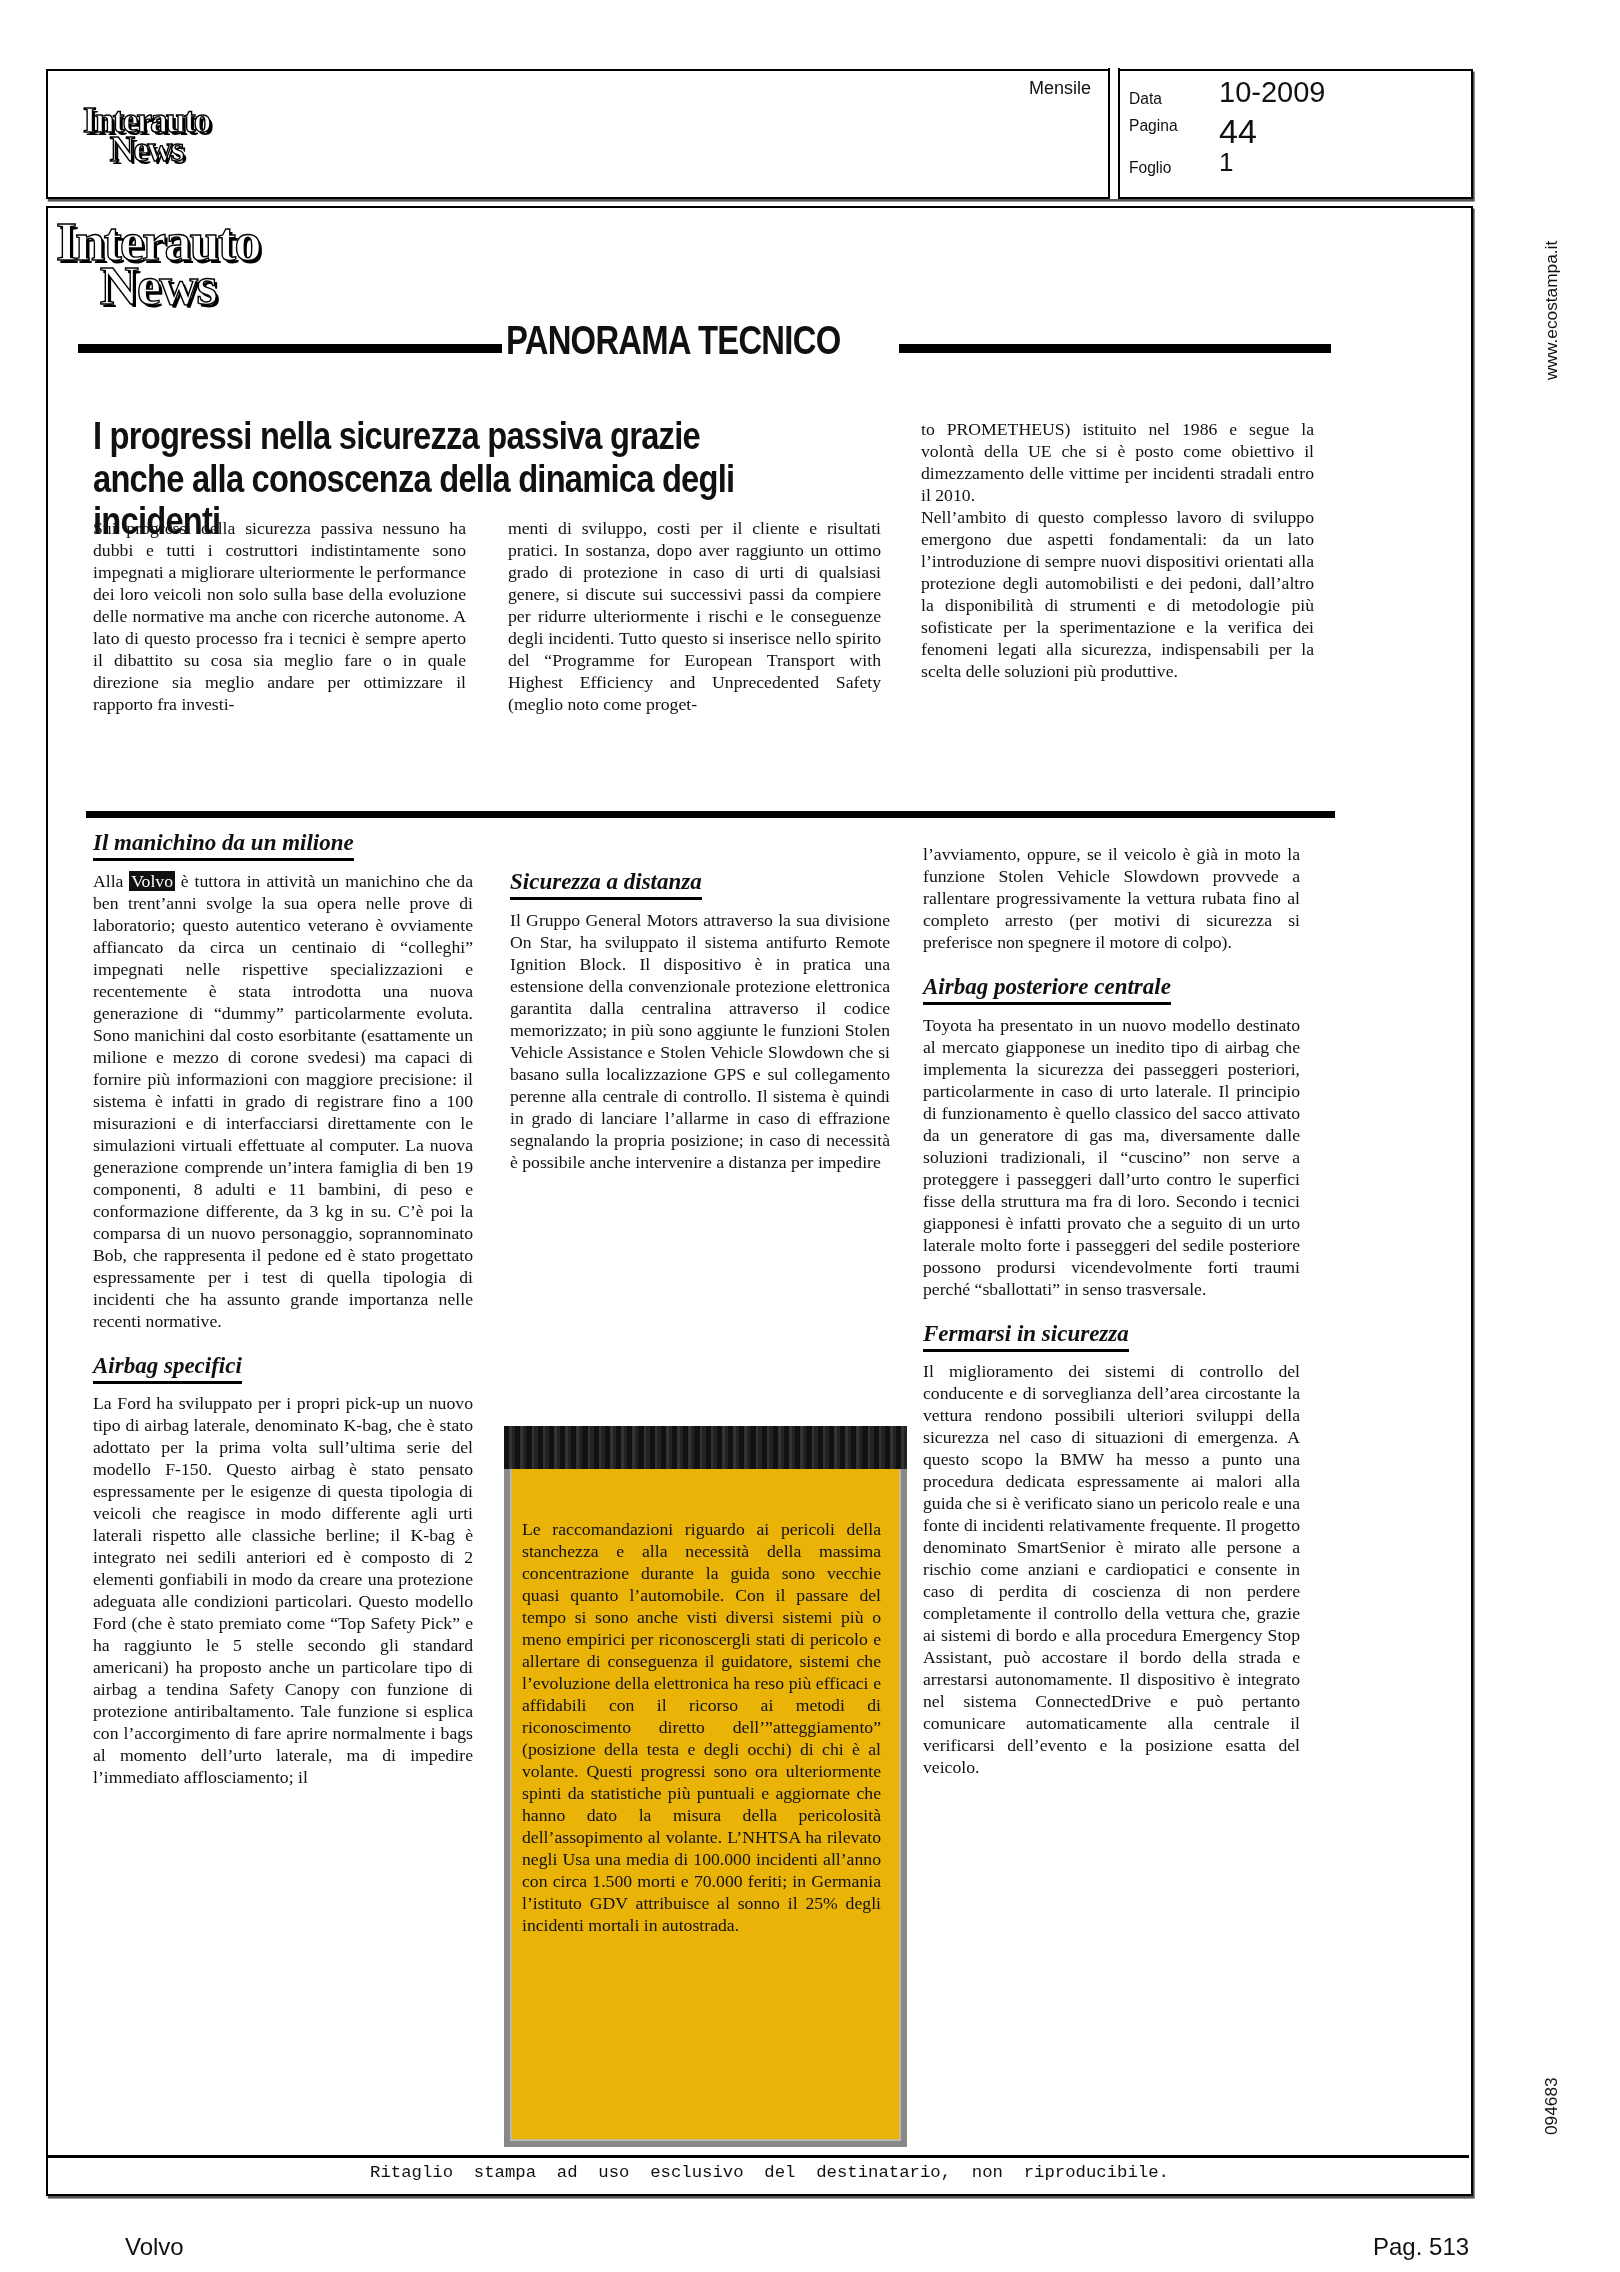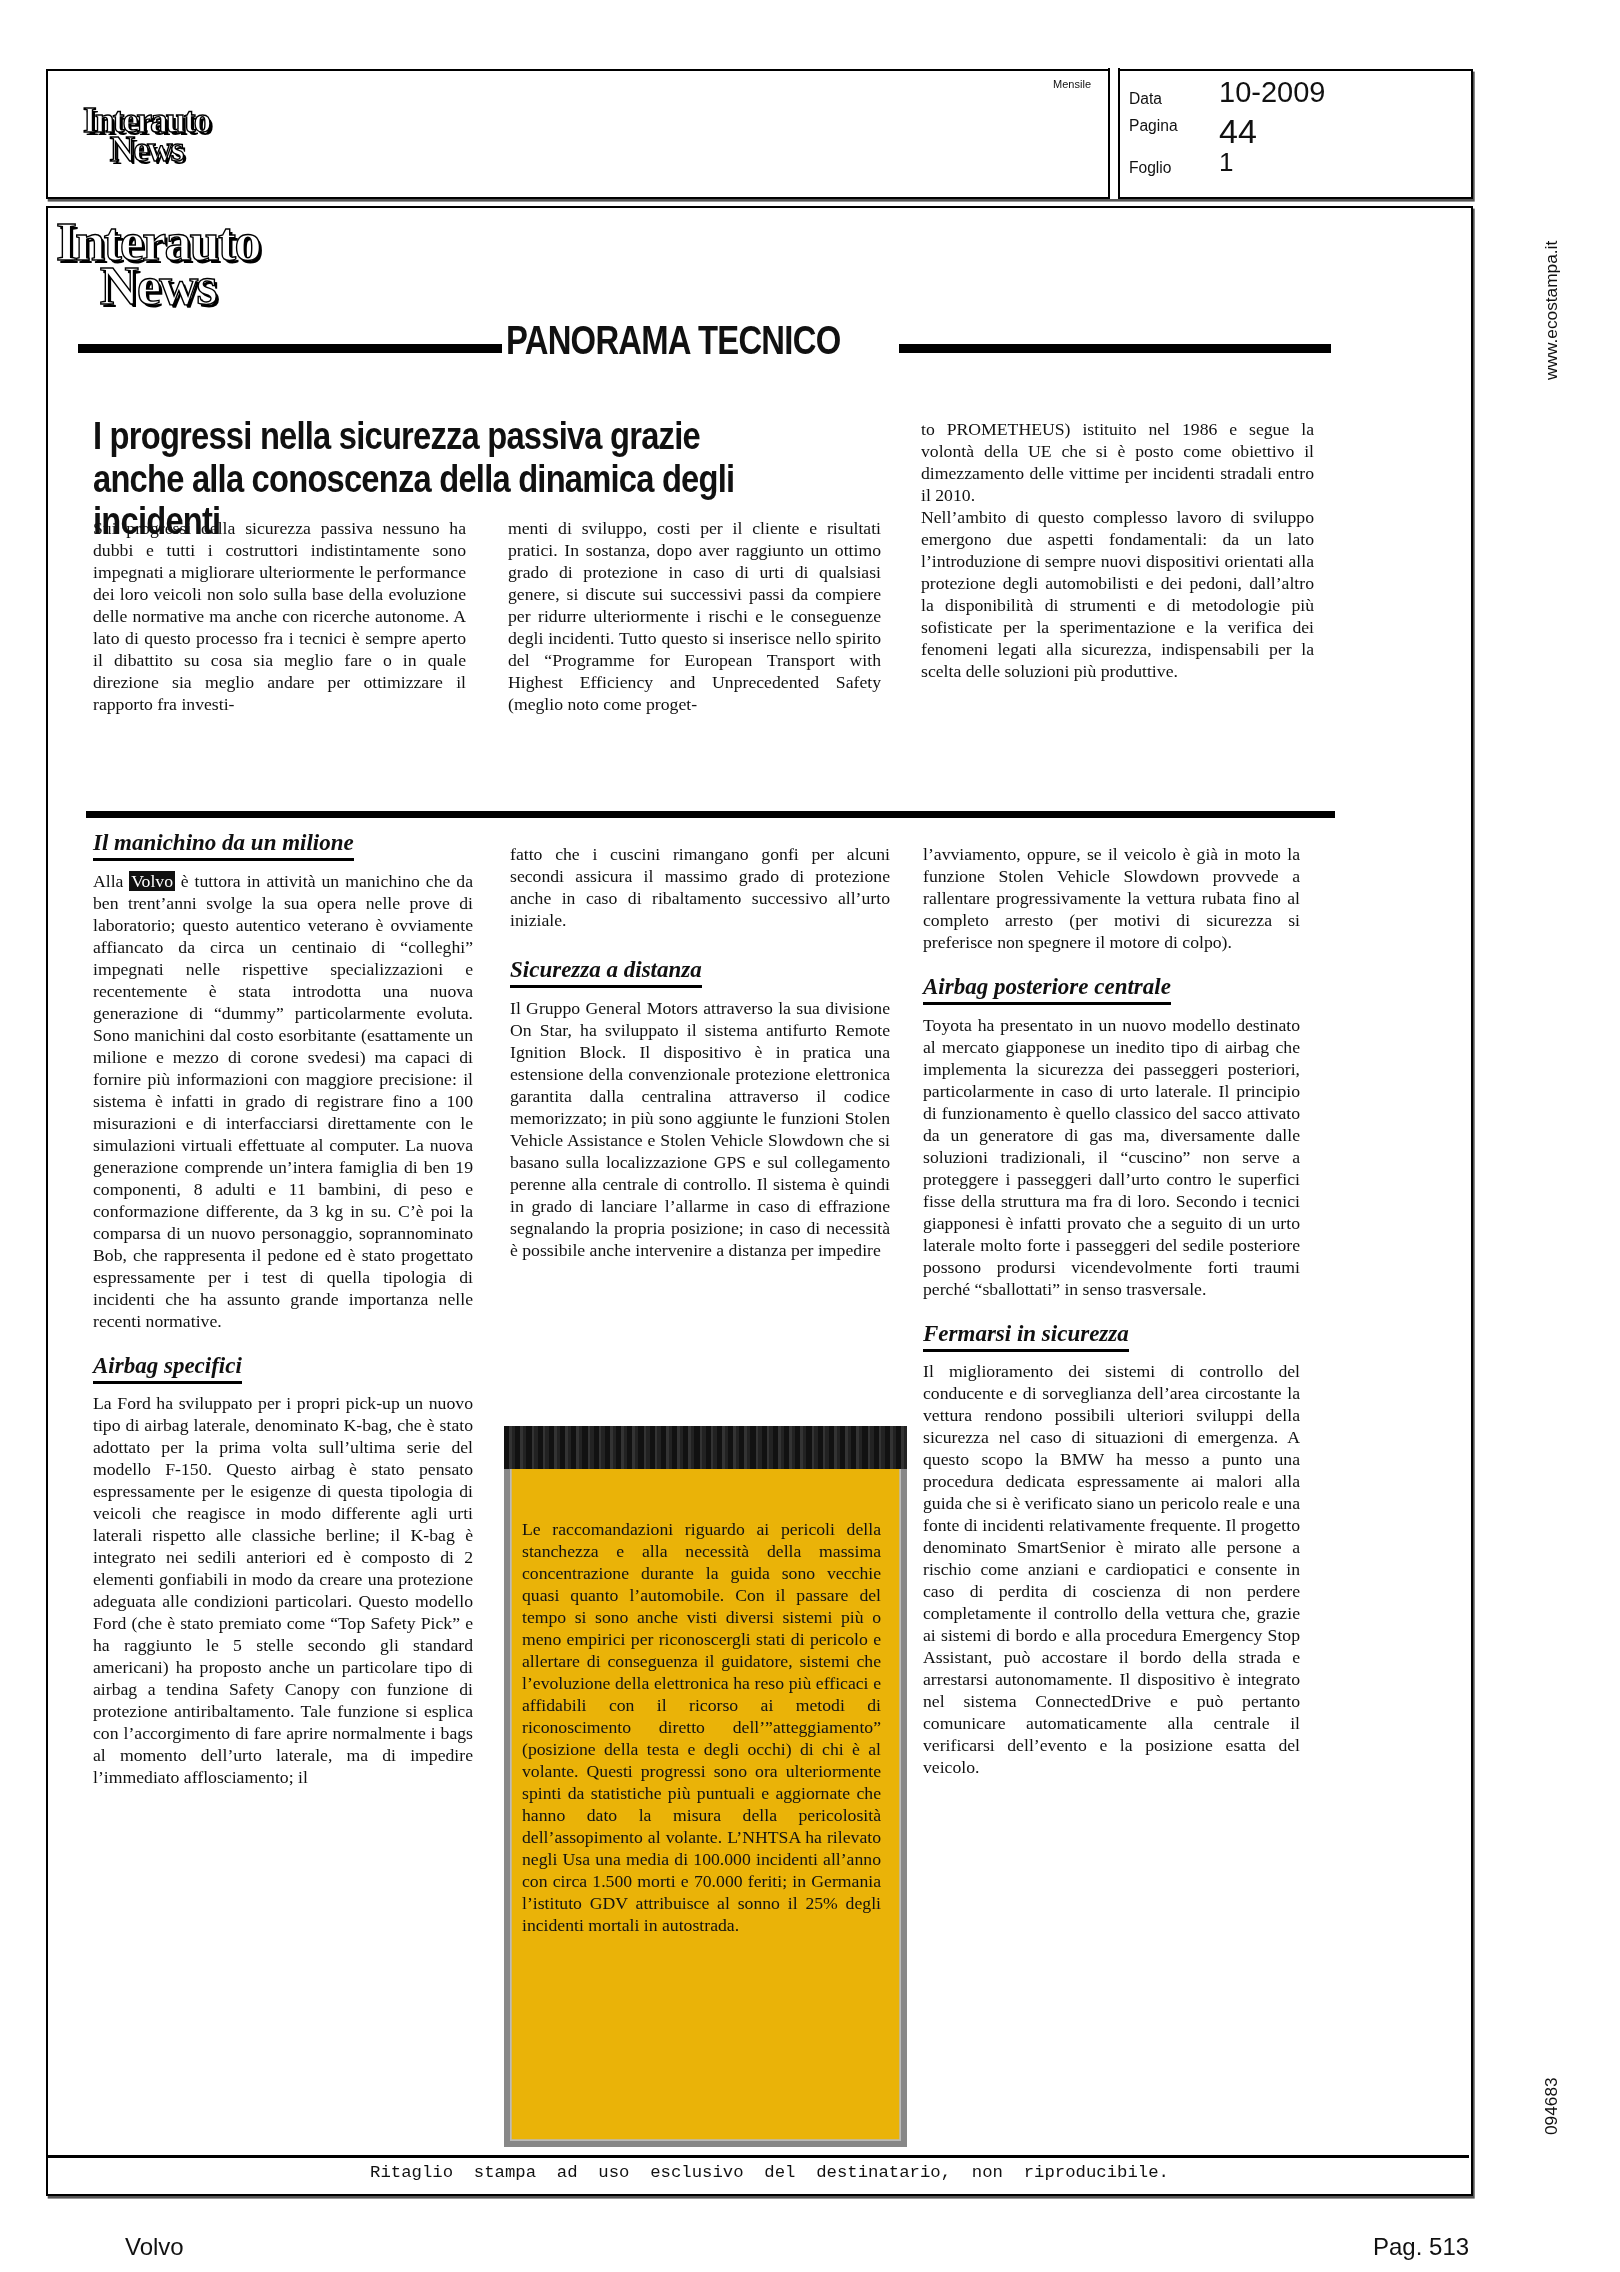--- a/index.html
+++ b/index.html
@@ -10,21 +10,21 @@
   .sans{font-family:"Liberation Sans","DejaVu Sans",sans-serif;}
   .mono{font-family:"Liberation Mono","DejaVu Sans Mono",monospace;padding-left:12px;}
 
   
   #hdr{left:46px;top:69px;width:1423px;height:126px;}
   #hdr-div{position:absolute;left:1060px;top:-2.6px;width:7.8px;height:131px;border-left:2.6px solid #000;border-right:2.6px solid #000;background:#fff;}
   .logo{position:absolute;font-family:"Liberation Serif",serif;font-weight:bold;color:#fff;
         -webkit-text-stroke:1.4px #000;text-shadow:2.6px 2.6px 0 #000;line-height:0.82;letter-spacing:-1.7px;text-align:center;}
   #logo-small{left:35px;top:36px;font-size:35px;}
   #logo-big{left:56px;top:220px;font-size:54px;}
-  #mensile{right:380px;top:7px;font-size:11px;}
+  #mensile{right:380px;top:7px;font-size:18px;}
   .meta-l{position:absolute;left:1081px;font-size:15.6px;}
   .meta-v{position:absolute;font-size:29px;}
 
   
   #main{left:46px;top:206px;width:1423px;height:1986px;}
   #panorama-rule-l{left:78px;top:344px;width:424px;height:8.6px;background:#000;}
   #panorama-rule-r{left:899px;top:344px;width:432px;height:8.6px;background:#000;}
   #panorama{left:506px;top:318px;font-size:40px;font-weight:bold;letter-spacing:-0.9px;transform:scaleX(0.82);transform-origin:left;}
 
   #headline{left:93px;top:415px;width:830px;font-size:38px;font-weight:bold;line-height:1.12;letter-spacing:-0.9px;transform:scaleX(0.86);transform-origin:left;}
@@ -109,21 +109,20 @@
 
 <div class="col" id="colA">
   <div class="sect-h">Il manichino da un milione</div>
   <p><span>Alla</span> <span class="hl">Volvo</span><span> è tuttora in attività un manichino che da ben trent’anni svolge la sua opera nelle prove di laboratorio; questo autentico veterano è ovviamente affiancato da circa un centinaio di “colleghi” impegnati nelle rispettive specializzazioni e recentemente è stata introdotta una nuova generazione di “dummy” particolarmente evoluta. Sono manichini dal costo esorbitante (esattamente un milione e mezzo di corone svedesi) ma capaci di fornire più informazioni con maggiore precisione: il sistema è infatti in grado di registrare fino a 100 misurazioni e di interfacciarsi direttamente con le simulazioni virtuali effettuate al computer. La nuova generazione comprende un’intera famiglia di ben 19 componenti, 8 adulti e 11 bambini, di peso e conformazione differente, da 3 kg in su. C’è poi la comparsa di un nuovo personaggio, soprannominato Bob, che rappresenta il pedone ed è stato progettato espressamente per i test di quella tipologia di incidenti che ha assunto grande importanza nelle recenti normative.</span></p>
   <div class="gap"></div>
   <div class="sect-h">Airbag specifici</div>
   <p>La Ford ha sviluppato per i propri pick-up un nuovo tipo di airbag laterale, denominato K-bag, che è stato adottato per la prima volta sull’ultima serie del modello F-150. Questo airbag è stato pensato espressamente per le esigenze di questa tipologia di veicoli che reagisce in modo differente agli urti laterali rispetto alle classiche berline; il K-bag è integrato nei sedili anteriori ed è composto di 2 elementi gonfiabili in modo da creare una protezione adeguata alle condizioni particolari. Questo modello Ford (che è stato premiato come “Top Safety Pick” e ha raggiunto le 5 stelle secondo gli standard americani) ha proposto anche un particolare tipo di airbag a tendina Safety Canopy con funzione di protezione antiribaltamento. Tale funzione si esplica con l’accorgimento di fare aprire normalmente i bags al momento dell’urto laterale, ma di impedire l’immediato afflosciamento; il</p>
 </div>
 
 <div class="col" id="colB">
-  <p>fatto che i cuscini rimangano gonfi per alcuni secondi assicura il massimo grado di protezione anche in caso di ribaltamento successivo all’urto iniziale.</p>
   <div class="gap" style="height:26px"></div>
   <div class="sect-h">Sicurezza a distanza</div>
   <p>Il Gruppo General Motors attraverso la sua divisione On Star, ha sviluppato il sistema antifurto Remote Ignition Block. Il dispositivo è in pratica una estensione della convenzionale protezione elettronica garantita dalla centralina attraverso il codice memorizzato; in più sono aggiunte le funzioni Stolen Vehicle Assistance e Stolen Vehicle Slowdown che si basano sulla localizzazione GPS e sul collegamento perenne alla centrale di controllo. Il sistema è quindi in grado di lanciare l’allarme in caso di effrazione segnalando la propria posizione; in caso di necessità è possibile anche intervenire a distanza per impedire</p>
 </div>
 
 <div class="abs" id="sidebox">
   <div id="sidebox-band"></div>
   <div id="sidebox-text">Le raccomandazioni riguardo ai pericoli della stanchezza e alla necessità della massima concentrazione durante la guida sono vecchie quasi quanto l’automobile. Con il passare del tempo si sono anche visti diversi sistemi più o meno empirici per riconoscergli stati di pericolo e allertare di conseguenza il guidatore, sistemi che l’evoluzione della elettronica ha reso più efficaci e affidabili con il ricorso ai metodi di riconoscimento diretto dell’”atteggiamento” (posizione della testa e degli occhi) di chi è al volante. Questi progressi sono ora ulteriormente spinti da statistiche più puntuali e aggiornate che hanno dato la misura della pericolosità dell’assopimento al volante. L’NHTSA ha rilevato negli Usa una media di 100.000 incidenti all’anno con circa 1.500 morti e 70.000 feriti; in Germania l’istituto GDV attribuisce al sonno il 25% degli incidenti mortali in autostrada.</div>
 </div>
 

